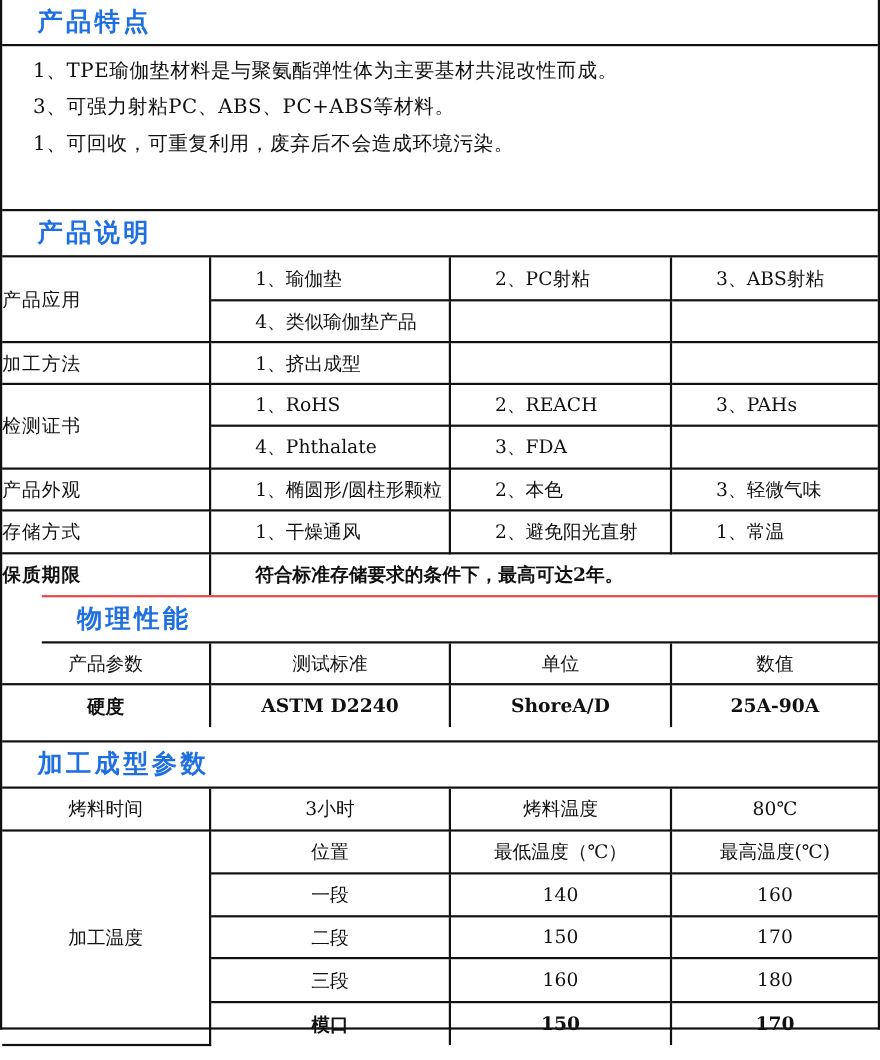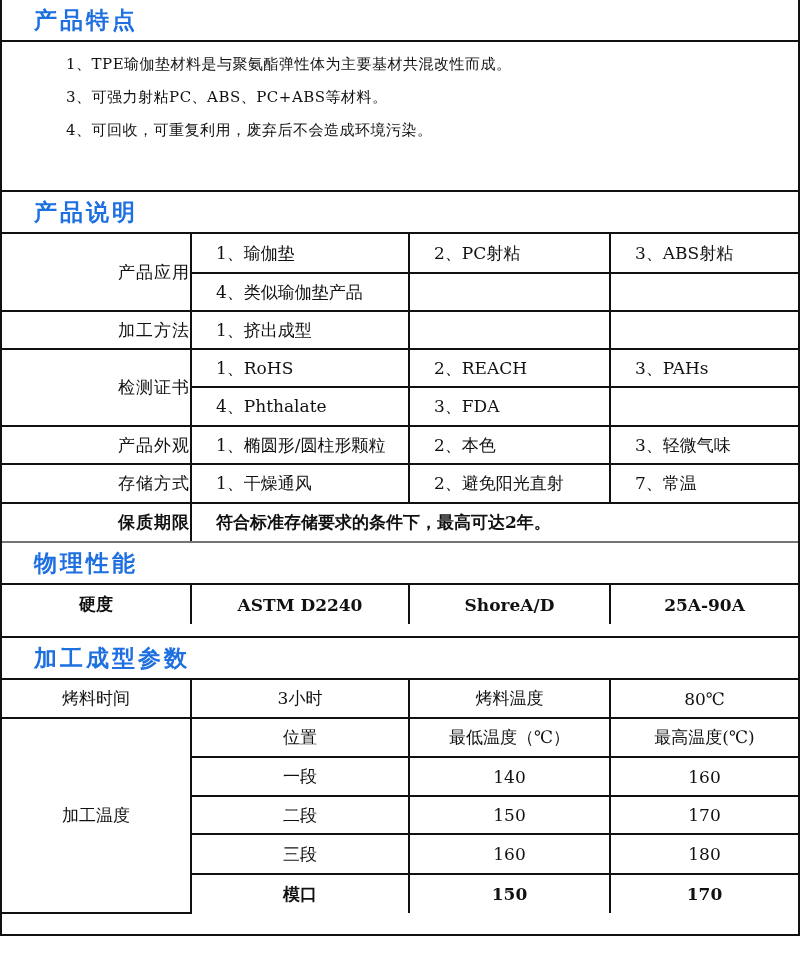--- a/index.html
+++ b/index.html
@@ -6,41 +6,41 @@
   body { width:800px; height:964px; position:relative; overflow:hidden;
          font-family:"DejaVu Serif", "Liberation Serif", serif; color:#111; }
   .sheet { position:absolute; left:0; top:0; width:800px; height:936px; box-sizing:border-box;
            border:2px solid #111; border-top:none; }
   table { border-collapse:collapse; width:100%; table-layout:fixed; }
   td { border:2px solid #111; padding:0; font-size:17px; height:36px; box-sizing:border-box; }
   .sec { position:relative; box-sizing:border-box; border-bottom:2px solid #111; }
   .sec-title { color:#1e6fe0; font-family:"DejaVu Sans","Liberation Sans",sans-serif; font-weight:bold;
                font-size:23px; letter-spacing:3px; padding-left:32px; line-height:40px; height:40px; }
   .features { padding:6px 0 0 28px; box-sizing:border-box; height:150px; border-bottom:2px solid #111;}
-  .features div { font-size:15px; line-height:33px; letter-spacing:0.5px;margin-left:36px; }
+  .features div { font-size:18px; line-height:33px; letter-spacing:0.5px; }
   .c { text-align:center; }
-  .l { text-align:left; padding-left:24px; }
-  .lab { text-align:right; letter-spacing:1px; }
+  .l { text-align:left; padding-left:40px; }
+  .lab { text-align:left; letter-spacing:1px; }
   table.t td:first-child { border-left:none; }
   table.t td:last-child { border-right:none;margin-left:38px; }
   table.t tr:first-child td { border-top:none; }
   table.t tr:last-child td { border-bottom:none;font-weight:bold; }
 </style>
 </head>
 <body>
 
 <div class="sheet">
 
   <div class="sec">
     <div class="sec-title">产品特点</div>
   </div>
   <div class="features">
     <div>1、TPE瑜伽垫材料是与聚氨酯弹性体为主要基材共混改性而成。</div>
     <div>3、可强力射粘PC、ABS、PC+ABS等材料。</div>
-    <div>4、可回收，可重复利用，废弃后不会造成环境污染。</div>
+    <div>1、可回收，可重复利用，废弃后不会造成环境污染。</div>
   </div>
 
   <div class="sec">
     <div class="sec-title">产品说明</div>
   </div>
   <table class="t">
     <colgroup>
         <col style="width:189px">
         <col style="width:218px">
         <col style="width:201px">
@@ -78,40 +78,46 @@
     <tr style="height:38px">
       <td class="lab">产品外观</td>
       <td class="l">1、椭圆形/圆柱形颗粒</td>
       <td class="l">2、本色</td>
       <td class="l">3、轻微气味</td>
     </tr>
     <tr style="height:39px">
       <td class="lab">存储方式</td>
       <td class="l">1、干燥通风</td>
       <td class="l">2、避免阳光直射</td>
-      <td class="l">7、常温</td>
+      <td class="l">1、常温</td>
     </tr>
     <tr style="height:38px">
       <td class="lab">保质期限</td>
       <td colspan="3" class="l">符合标准存储要求的条件下，最高可达2年。</td>
     </tr>
   </tbody>
     </table>
 
-  <div class="sec" style="border-top:2px solid #737373;">
+  <div class="sec" style="border-top:2px solid #ef4444;margin-left:36px;">
     <div class="sec-title">物理性能</div>
   </div>
   <table class="t">
     <colgroup>
         <col style="width:189px">
         <col style="width:218px">
         <col style="width:201px">
         <col>
       </colgroup>
     <tbody>
+        <tr style="height:37px">
+      <td class="c">产品参数</td>
+      <td class="c">测试标准</td>
+      <td class="c">单位</td>
+      <td class="c">数值</td>
+    </tr>
     <tr style="height:39px">
       <td class="c">硬度</td>
       <td class="c">ASTM D2240</td>
       <td class="c">ShoreA/D</td>
       <td class="c">25A-90A</td>
     </tr>
   </tbody>
     </table>
 
   <div class="sec" style="border-top:2px solid #111;margin-top:12px;">

